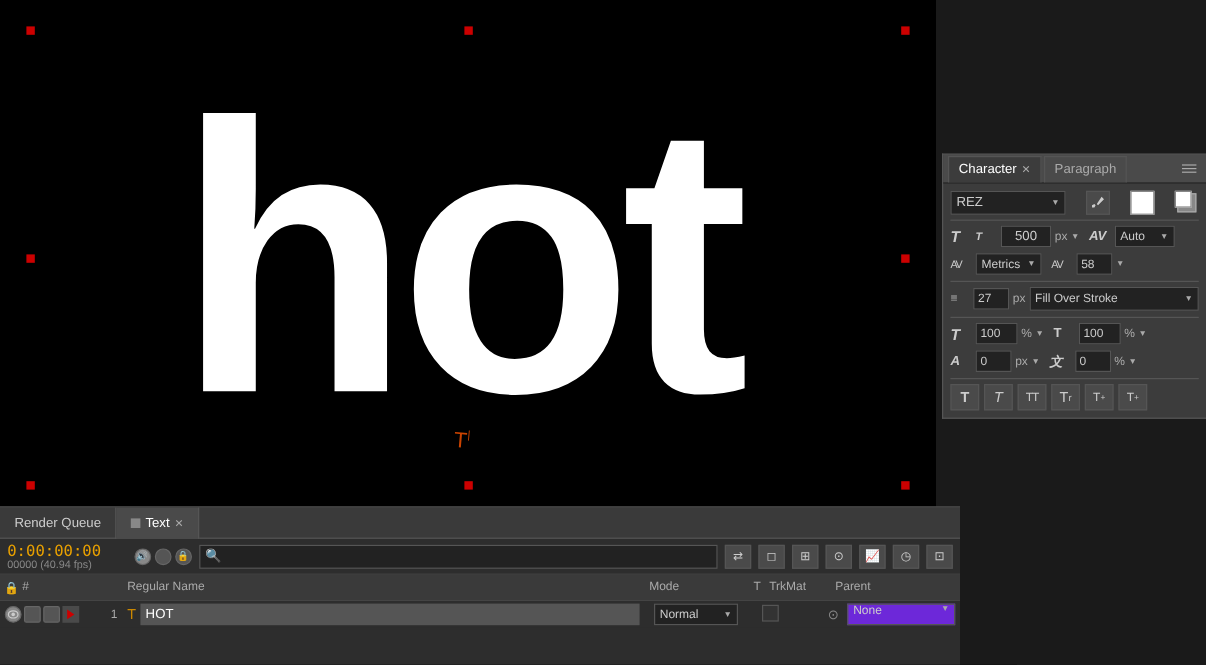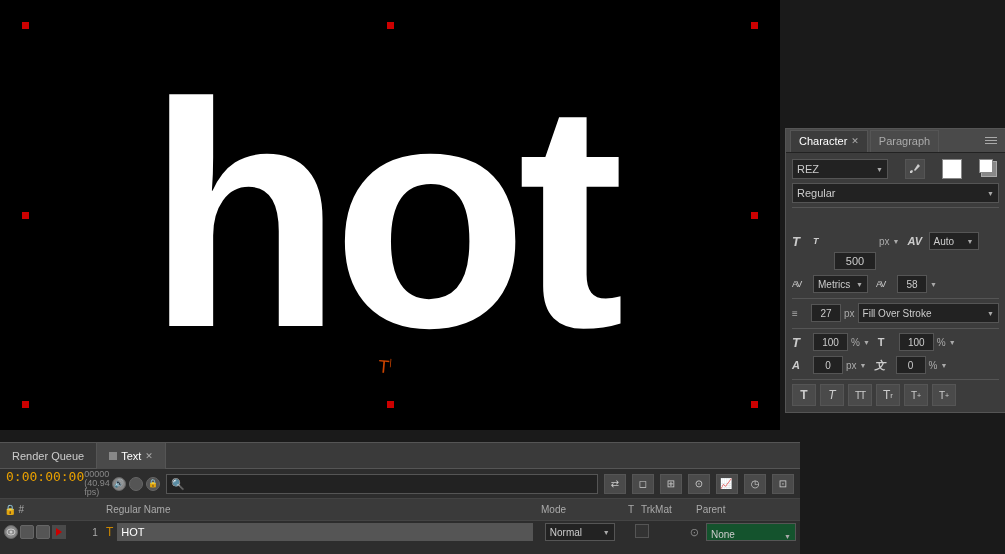--- a/index.html
+++ b/index.html
@@ -139,21 +139,20 @@
 
     .char-num-input {
       background: #222;
       border: 1px solid #555;
       color: #ccc;
       font-size: 11px;
       height: 18px;
       width: 45px;
       padding: 0 3px;
       text-align: center;
-      margin-top: 40px;
     }
 
     .unit-label {
       color: #aaa;
       font-size: 10px;
     }
 
     .swatch-white {
       width: 20px;
       height: 20px;
@@ -245,34 +244,34 @@
     }
 
     .small-input {
       background: #222;
       border: 1px solid #555;
       color: #ccc;
       font-size: 10px;
       height: 18px;
       width: 40px;
       padding: 0 3px;
-      text-align: center;
+      text-align: left;
     }
 
     .small-unit {
       color: #aaa;
       font-size: 10px;
     }
 
     
     #bottom-panel {
       position: absolute;
       bottom: 0; left: 0;
       width: 800px;
-      height: 112px;
+      height: 132px;
       background: #2d2d2d;
       border-top: 1px solid #555;
     }
 
     #tab-bar {
       display: flex;
       align-items: center;
       background: #3a3a3a;
       height: 26px;
       border-bottom: 1px solid #555;
@@ -325,20 +324,21 @@
     }
 
     #fps-label {
       color: #888;
       font-size: 9px;
       line-height: 1;
     }
 
     #timecode-block {
       display: flex;
+      flex-direction: column;
       align-items: flex-start;
       width: 100px;
     }
 
     #search-bar {
       flex: 1;
       background: #222;
       border: 1px solid #555;
       color: #ccc;
       font-size: 11px;
@@ -475,28 +475,28 @@
       width: 20px;
       text-align: center;
     }
 
     .trkmat-cell {
       width: 55px;
     }
 
     .parent-select {
       width: 90px;
-      background: #14532d;
+      background: #6d28d9;
       border: 1px solid #555;
       color: #ccc;
       font-size: 10px;
       height: 18px;
       padding: 0 4px;
       display: flex;
-      align-items: flex-end;
+      align-items: flex-start;
       justify-content: space-between;
       cursor: pointer;
     }
 
     .clock-icon {
       color: #888;
       font-size: 11px;
       margin-right: 4px;
     }
 
@@ -608,26 +608,20 @@
         </svg>
       </div>
 
       <div class="swatch-white"></div>
       <div style="position:relative;width:20px;height:20px;cursor:pointer;">
         <div style="position:absolute;top:2px;left:2px;width:16px;height:16px;background:#888;border:1px solid #aaa;"></div>
         <div style="position:absolute;top:0;left:0;width:14px;height:14px;background:#fff;border:1px solid #888;"></div>
       </div>
     </div>
 
-    <div class="dropdown-row">
-      <div class="full-dropdown">
-        <span>Regular</span>
-        <span class="fake-select-arrow">▼</span>
-      </div>
-    </div>
 
     <div class="divider-line"></div>
 
     <div class="two-col-row">
       <div class="input-with-label">
         <span class="char-panel-icon" style="font-size:13px;">T</span>
         <span class="char-panel-icon" style="font-size:9px;vertical-align:top;">T</span>
         <input class="char-num-input" value="500" style="width: 42px;">
         <span class="unit-label">px</span>
         <span class="fake-select-arrow" style="font-size:7px;color:#aaa;">▼</span>

